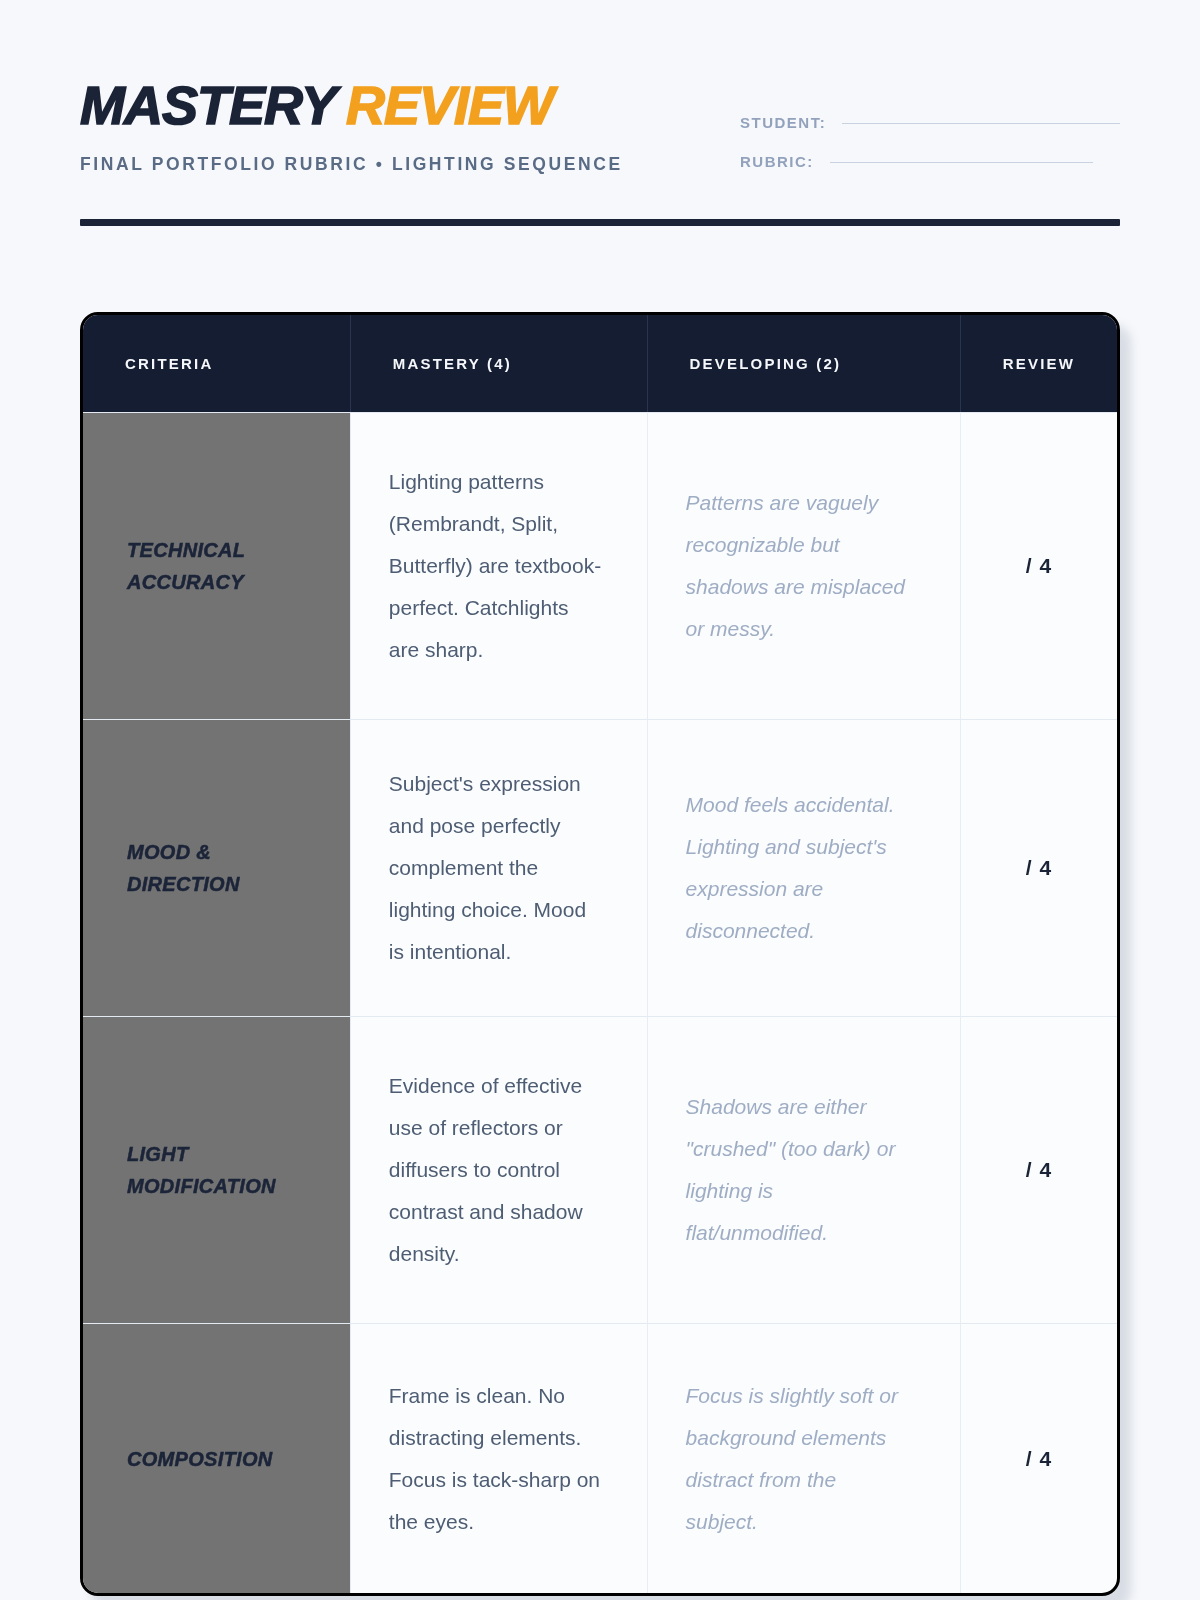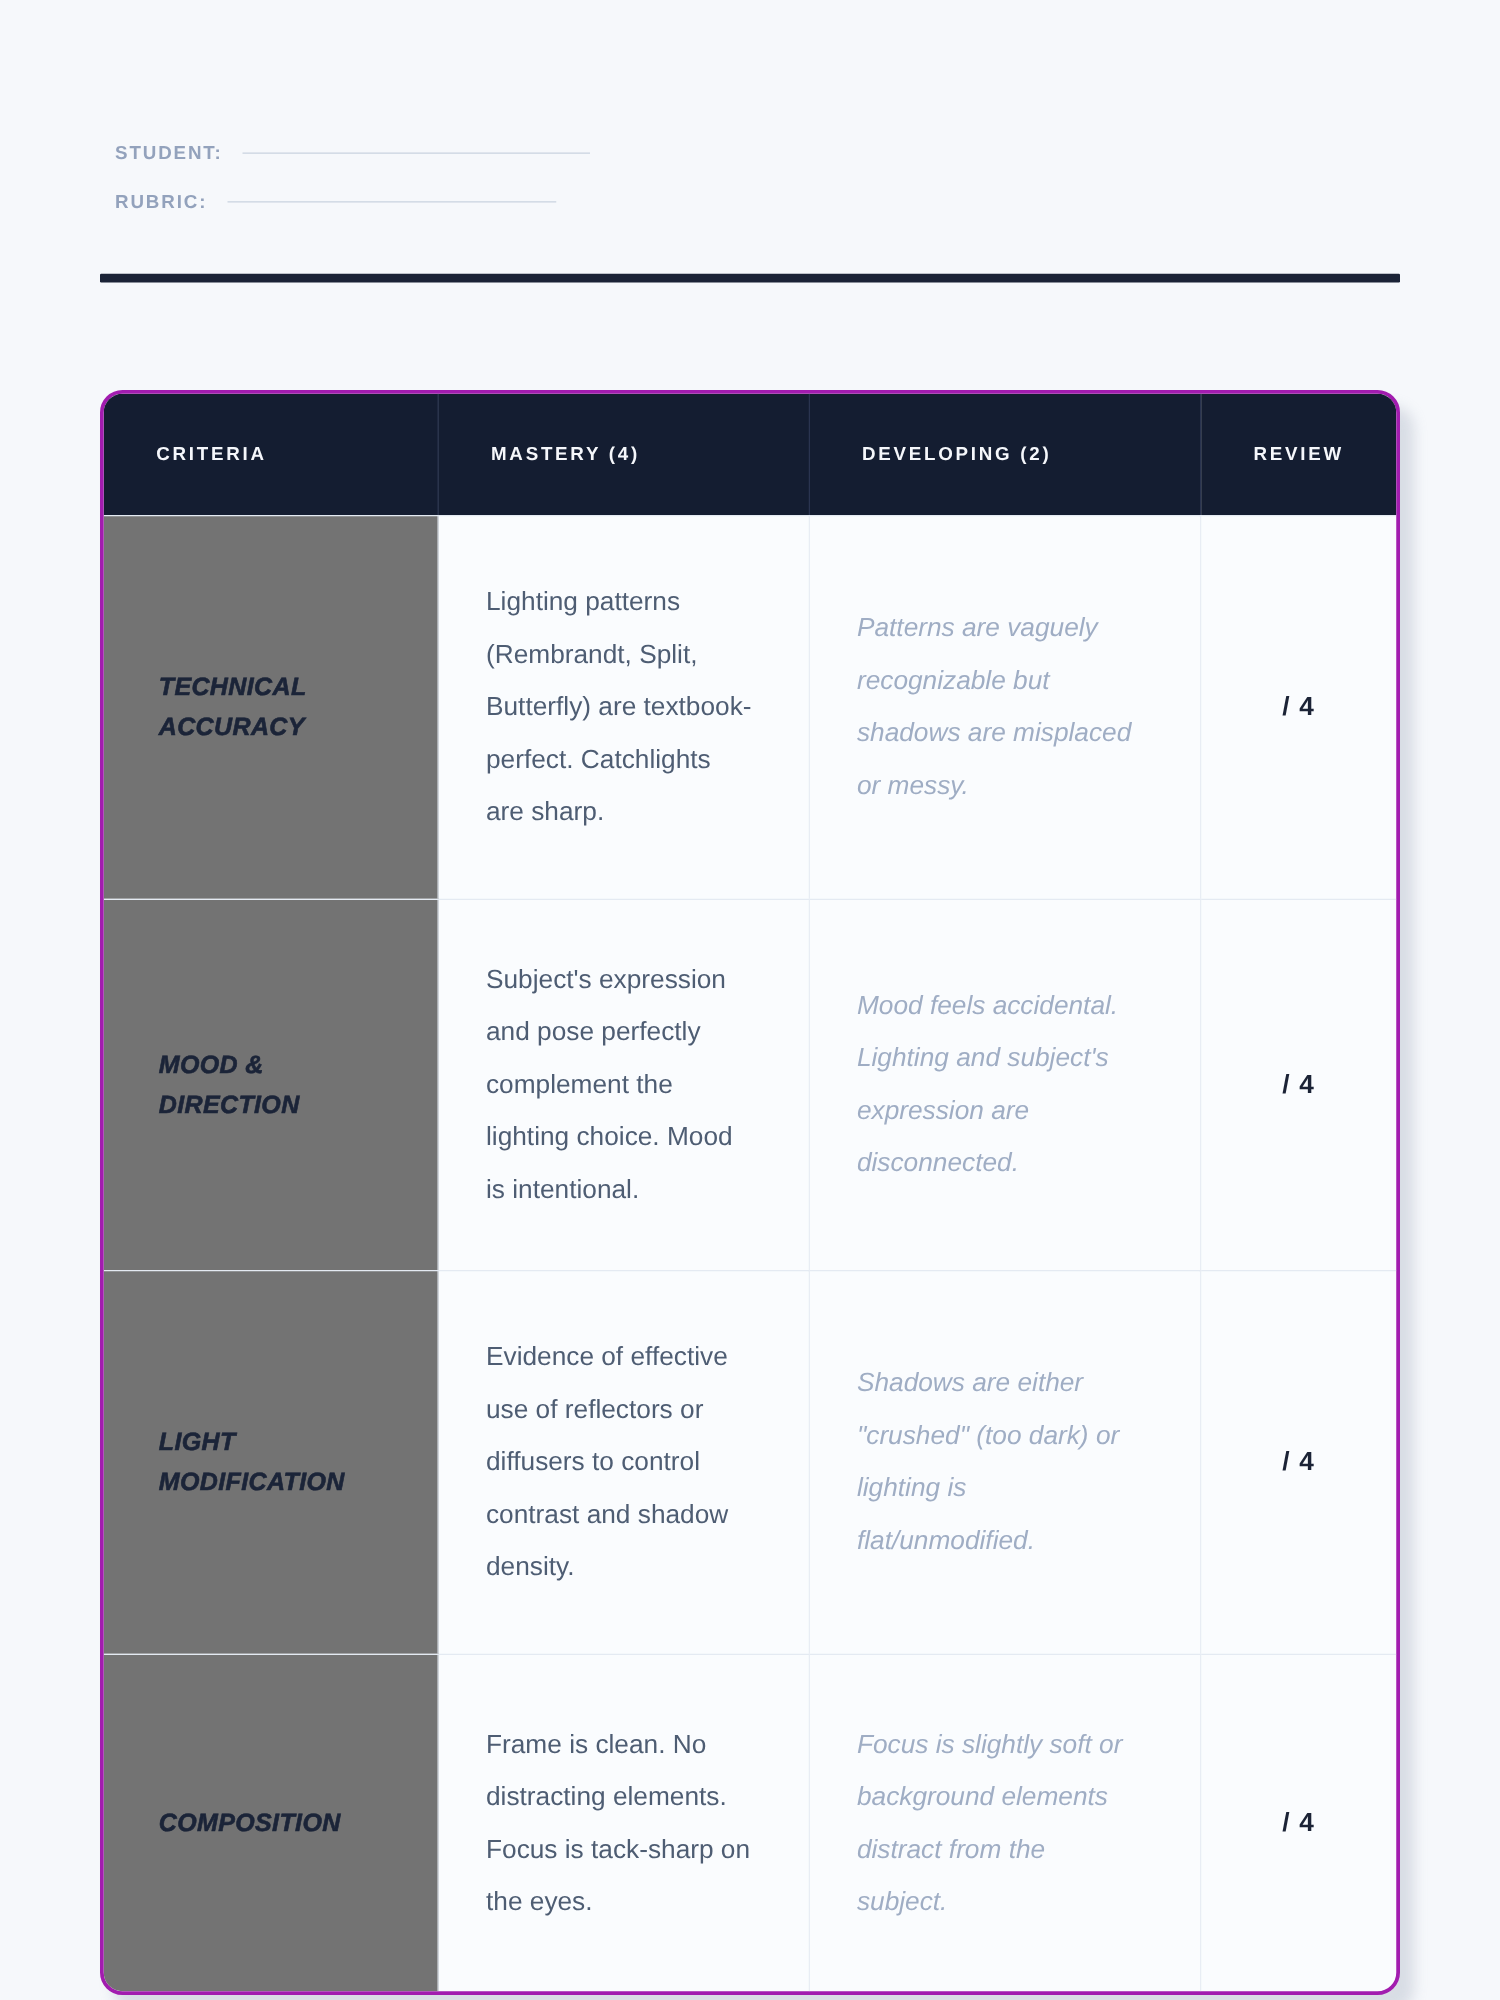--- a/index.html
+++ b/index.html
@@ -86,21 +86,21 @@
   .rule {
     height: 7px;
     background: #1b2336;
     margin-top: 27px;
     border-radius: 1px;
   }
 
   
   .rubric {
     margin-top: 86px;
-    border: 3px solid #a21caf;
+    border: 3px solid #000000;
     border-radius: 18px;
     overflow: hidden;
     background: #fafcfe;
     box-shadow: 11px 13px 10px rgba(148, 160, 180, 0.30);
   }
 
   .grid {
     display: grid;
     grid-template-columns: 25.9% 28.7% 30.3% 15.1%;
     grid-template-rows: 97px 307px 297px 307px 270px;
@@ -167,20 +167,26 @@
     color: #1b2336;
     letter-spacing: 1px;
   }
 </style>
 </head>
 <body>
 
 <div class="content">
 
   <div class="doc-header">
+    <div class="title-block">
+      <div class="main-title">
+        <span class="title-primary">MASTERY</span><span class="title-accent">REVIEW</span>
+      </div>
+      <div class="subtitle">FINAL PORTFOLIO RUBRIC • LIGHTING SEQUENCE</div>
+    </div>
 
     <div class="fields-block">
       <div class="field-row">
         <span class="field-label">STUDENT:</span>
         <span class="field-line"></span>
       </div>
       <div class="field-row">
         <span class="field-label">RUBRIC:</span>
         <span class="field-line short"></span>
       </div>

